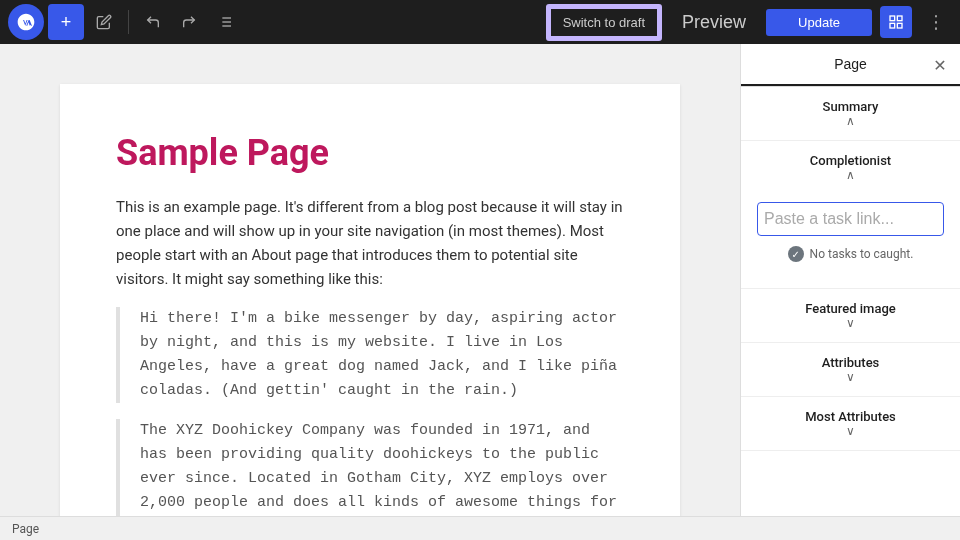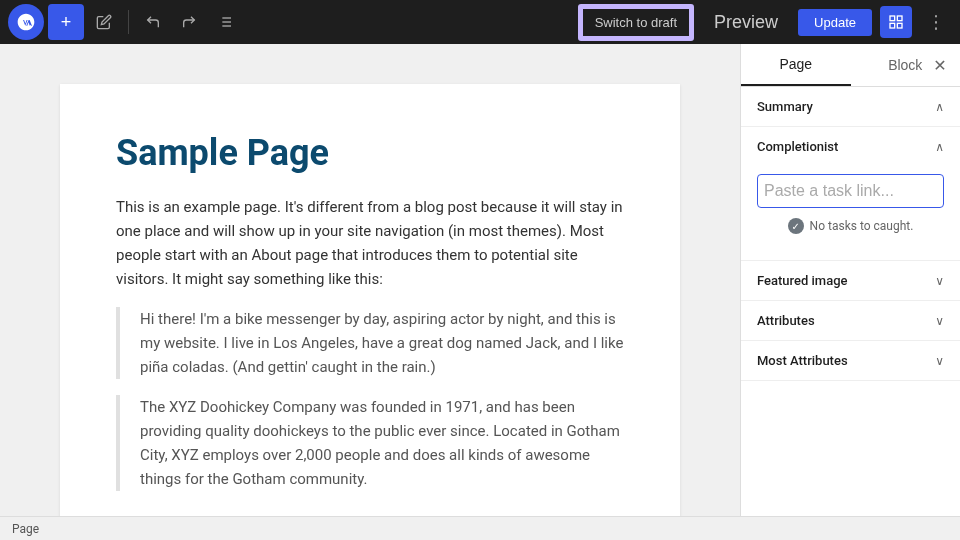--- a/index.html
+++ b/index.html
@@ -63,21 +63,21 @@
       color: #ccc;
       padding: 6px 12px;
       font-size: 18px;
       cursor: pointer;
     }
     .btn-update {
       background: #3858e9;
       border: none;
       border-radius: 3px;
       color: white;
-      padding: 6px 16px;
+      padding: 6px 32px;
       font-size: 13px;
       font-weight: 500;
       cursor: pointer;
     }
     .toolbar-icon-btn {
       background: #3858e9;
       border: none;
       border-radius: 4px;
       width: 32px; height: 32px;
       display: flex; align-items: center; justify-content: center;
@@ -117,39 +117,40 @@
       background: white;
       width: 100%;
       max-width: 620px;
       min-height: 460px;
       padding: 48px 56px;
       box-shadow: 0 1px 3px rgba(0,0,0,0.1);
     }
     .editor-title {
       font-size: 36px;
       font-weight: 700;
-      color: #0c4a6e;
+      color: #be185d;
       margin-bottom: 20px;
       line-height: 1.2;
     }
     .editor-body {
       font-size: 15px;
       line-height: 1.6;
       color: #333;
     }
     .editor-body p {
       margin-bottom: 16px;
     }
     .editor-blockquote {
       border-left: 4px solid #e0e0e0;
       padding-left: 20px;
       margin: 16px 0;
       color: #555;
       font-size: 15px;
       line-height: 1.6;
+      font-family: Liberation Mono, monospace;
     }
 
     
     .sidebar {
       width: 220px;
       background: white;
       border-left: 1px solid #ddd;
       display: flex;
       flex-direction: column;
       flex-shrink: 0;
@@ -195,20 +196,21 @@
     }
     .sidebar-section-header {
       display: flex;
       align-items: center;
       justify-content: space-between;
       padding: 12px 16px;
       cursor: pointer;
       font-size: 13px;
       font-weight: 500;
       color: #1e1e1e;
+      flex-direction: column;
     }
     .sidebar-section-header .chevron {
       color: #666;
       font-size: 12px;
     }
     .sidebar-section-body {
       padding: 8px 16px 16px;
     }
     .completionist-input-row {
       display: flex;
@@ -346,21 +348,20 @@
         <div class="editor-blockquote">Hi there! I'm a bike messenger by day, aspiring actor by night, and this is my website. I live in Los Angeles, have a great dog named Jack, and I like piña coladas. (And gettin' caught in the rain.)</div>
         <div class="editor-blockquote">The XYZ Doohickey Company was founded in 1971, and has been providing quality doohickeys to the public ever since. Located in Gotham City, XYZ employs over 2,000 people and does all kinds of awesome things for the Gotham community.</div>
 
       </div>
     </div>
   </div>
 
   <div class="sidebar">
     <div class="sidebar-tabs">
       <button class="sidebar-tab active">Page</button>
-      <button class="sidebar-tab">Block</button>
       <button class="sidebar-close">✕</button>
     </div>
 
     <div class="sidebar-content">
 
       <div class="sidebar-section">
         <div class="sidebar-section-header">
           <span>Summary</span>
           <span class="chevron">∧</span>
         </div>

